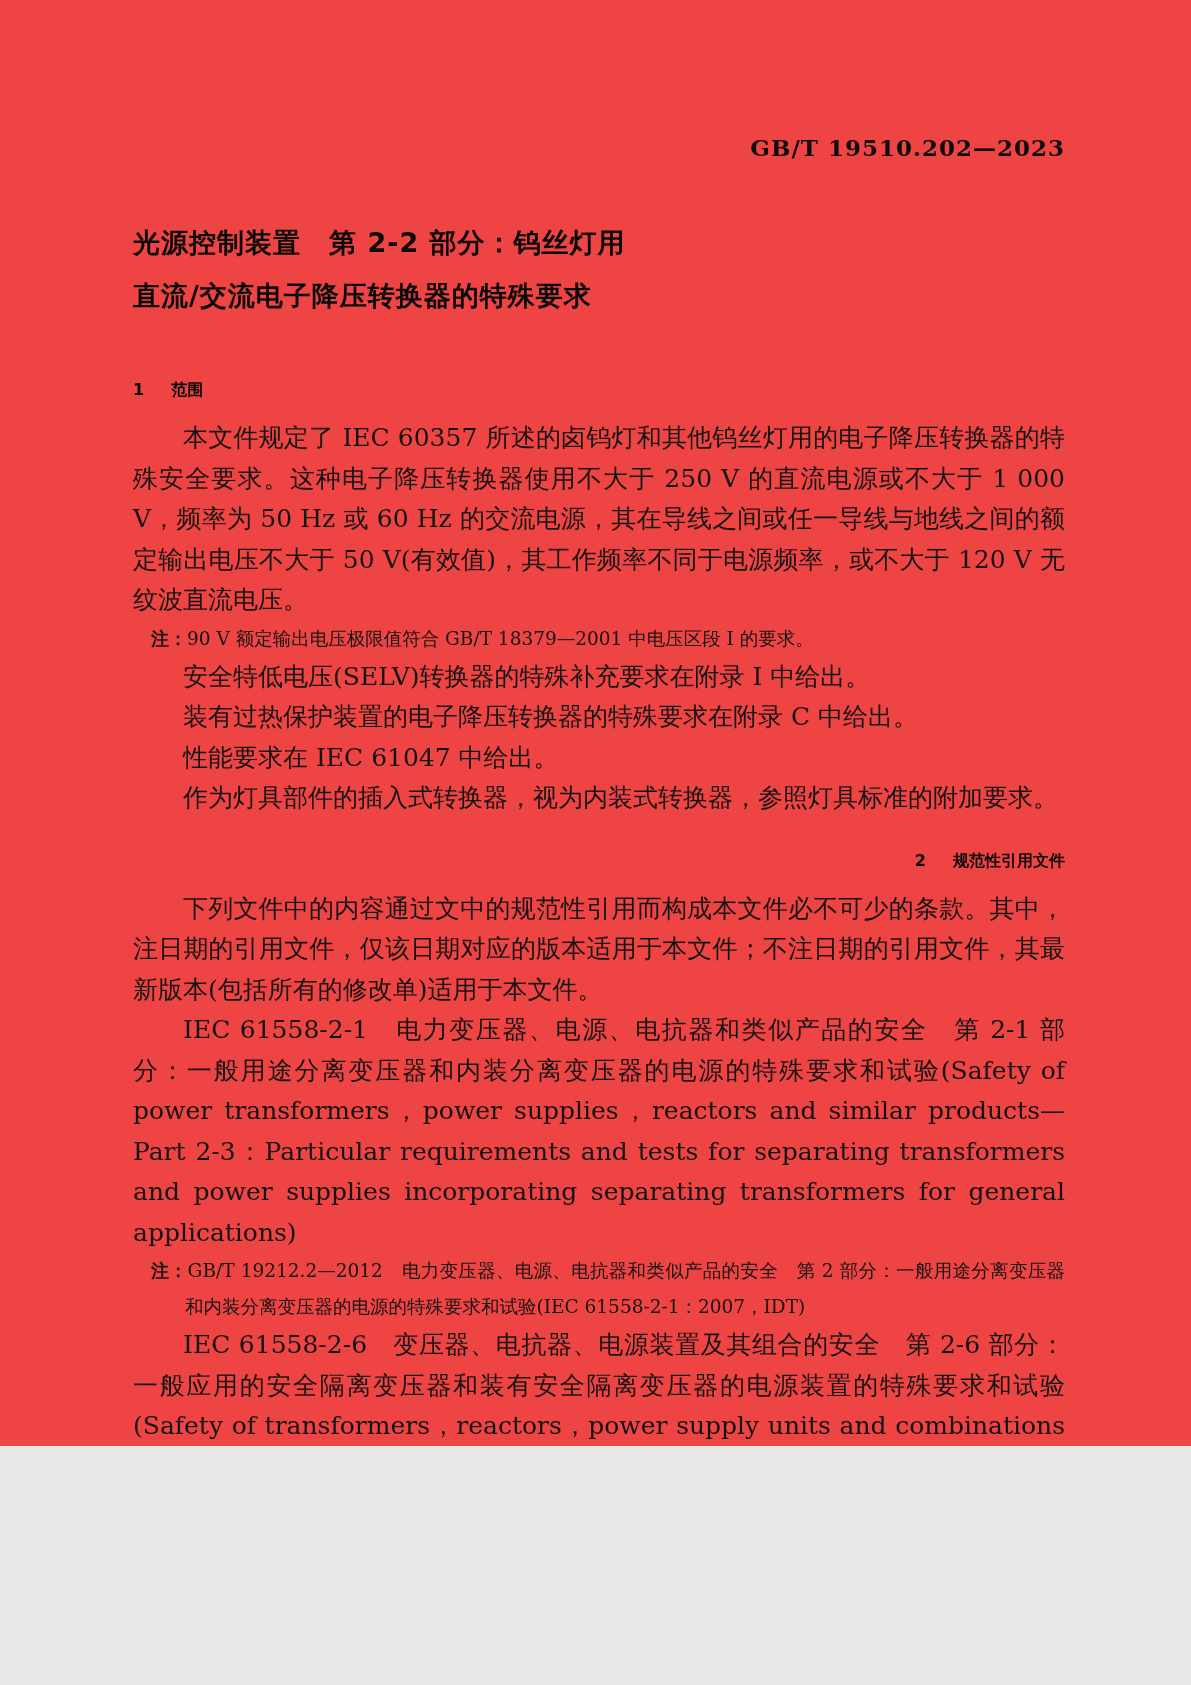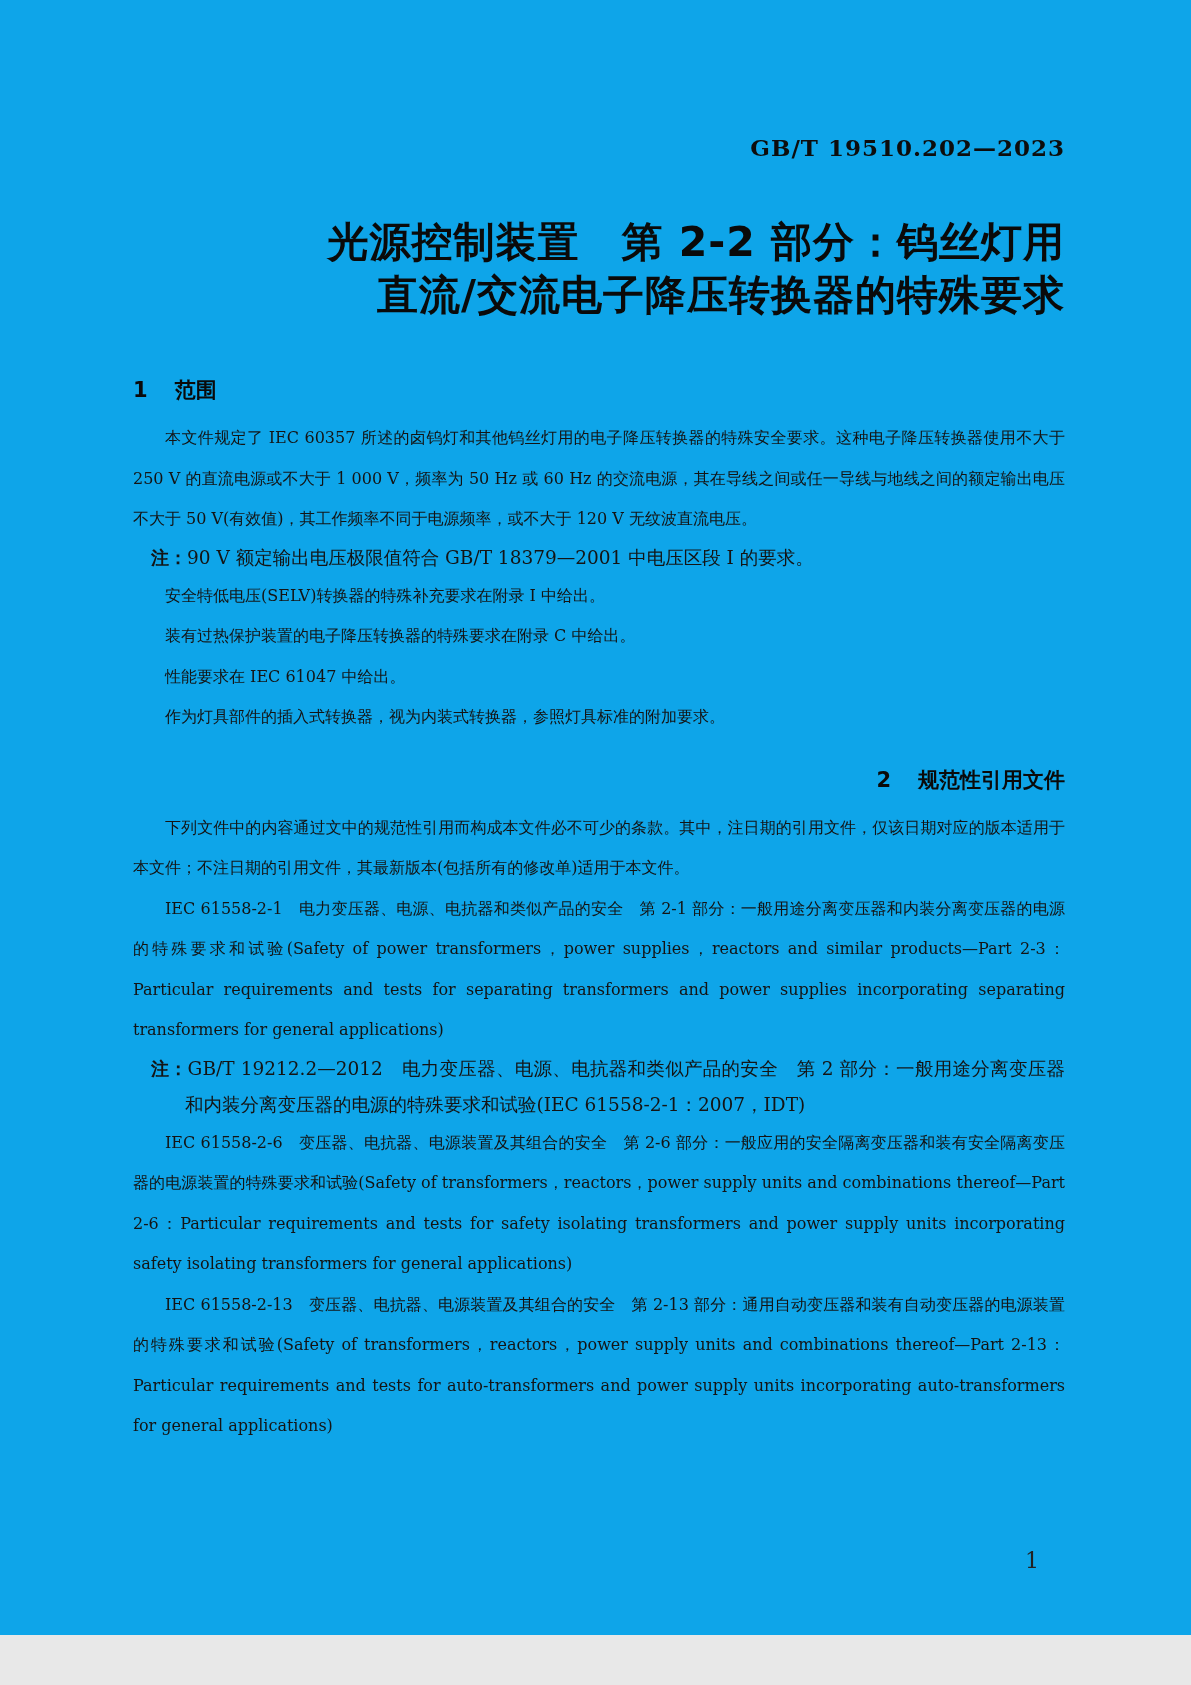--- a/index.html
+++ b/index.html
@@ -3,23 +3,23 @@
 <meta charset="utf-8">
 <style>
   html, body {
     margin: 0;
     padding: 0;
     background: #e8e8e8;
   }
   .page {
     position: relative;
     width: 1191px;
-    height: 1635px;
+    height: 1446px;
     margin: 0 auto;
-    background: #0ea5e9;
+    background: #ef4444;
     color: #111111;
     overflow: hidden;
     font-family: "DejaVu Serif", "Liberation Serif", serif;
   }
   .header-code {
     position: absolute;
     top: 134px;
     right: 126px;
     font-family: "DejaVu Serif", "Liberation Serif", serif;
     font-weight: 700;
@@ -28,41 +28,41 @@
     color: #0d0d0d;
   }
   .content {
     position: absolute;
     top: 0;
     left: 133px;
     width: 932px;
   }
   .doc-title {
     margin: 216px 0 0 0;
-    text-align: right;
+    text-align: left;
     font-family: "DejaVu Sans", "Liberation Sans", sans-serif;
     font-weight: 700;
-    font-size: 41px;
+    font-size: 27px;
     line-height: 53px;
     color: #0a0a0a;
     letter-spacing: 1px;
   }
   .doc-title .title-line { display: block; }
   .sec-heading {
     margin: 52px 0 0 0;
     font-family: "DejaVu Sans", "Liberation Sans", sans-serif;
     font-weight: 700;
-    font-size: 21px;
+    font-size: 16px;
     line-height: 32px;
     color: #0a0a0a;
   }
   .sec-heading .sec-num { display: inline-block; margin-right: 27px; }
   .body-p {
     margin: 0;
-    font-size: 16px;
+    font-size: 25px;
     line-height: 40.5px;
     text-align: justify;
     text-indent: 2em;
     color: #141414;
   }
   .first-after-heading { margin-top: 12px; }
   .note {
     margin: 0;
     font-size: 18.5px;
     line-height: 36px;

